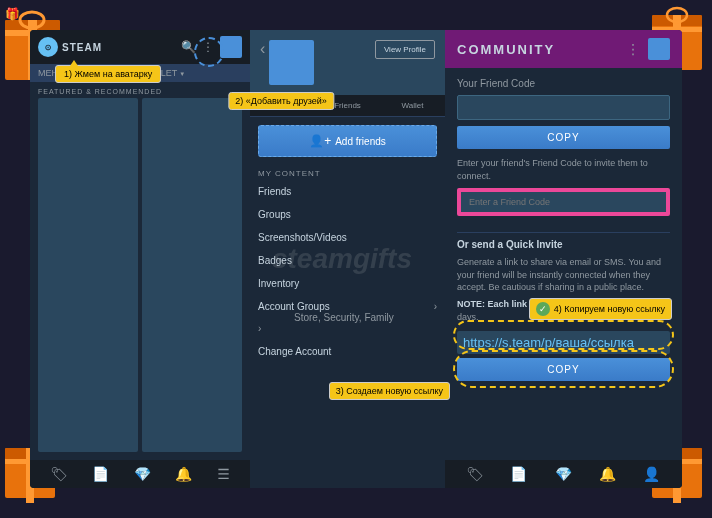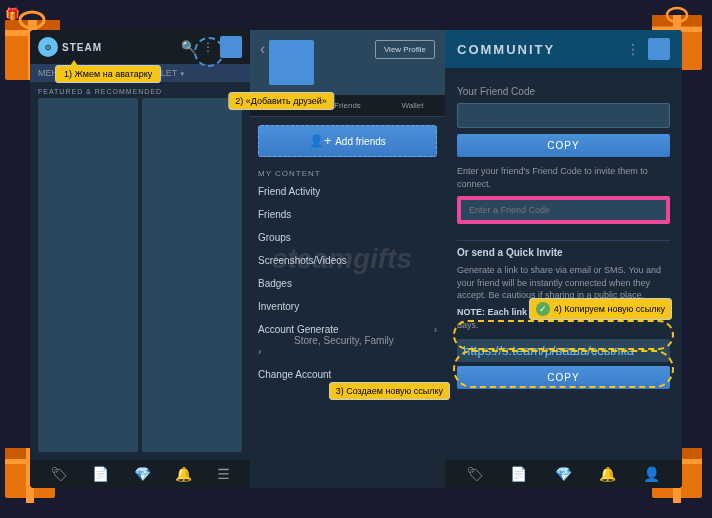--- a/index.html
+++ b/index.html
@@ -285,21 +285,21 @@
     .community-panel {
       flex: 1;
       background: #1b2838;
       border-radius: 0 4px 4px 0;
       display: flex;
       flex-direction: column;
       overflow: hidden;
     }
 
     .community-header {
-      background: #0c4a6e;
+      background: #701a75;
       padding: 8px 12px;
       display: flex;
       align-items: center;
       justify-content: space-between;
       gap: 20px;
     }
 
     .community-title {
       color: #c6d4df;
       font-size: 13px;
@@ -321,21 +321,21 @@
 
     .community-avatar {
       width: 22px;
       height: 22px;
       background: #4a90d9;
       border-radius: 2px;
     }
 
     .community-content {
       flex: 1;
-      padding: 18px 12px;
+      padding: 10px 12px;
       overflow-y: auto;
     }
 
     .section-label {
       color: #8f98a0;
       font-size: 10px;
       margin-bottom: 6px;
     }
 
     .friend-code-input {
@@ -563,29 +563,28 @@
       <span class="profile-tab">Games</span>
       <span class="profile-tab">Friends</span>
       <span class="profile-tab">Wallet</span>
     </div>
     <div class="add-friends-btn">
       <span class="add-icon">👤+</span>
       <span>Add friends</span>
     </div>
     <div class="my-content-label">MY CONTENT</div>
 
-    <div class="profile-menu-item">Friend Activity</div>
     <div class="profile-menu-item">Friends</div>
     <div class="profile-menu-item">Groups</div>
     <div class="profile-menu-item">Screenshots/Videos</div>
     <div class="profile-menu-item">Badges</div>
     <div class="profile-menu-item">Inventory</div>
     <div class="profile-menu-item has-arrow" style="flex-direction:column; align-items:flex-start;">
       <div style="display:flex;justify-content:space-between;width:100%;">
-        <span>Account Generate</span>
+        <span>Account Groups</span>
           <span style="color:#8f98a0;">›</span>
       </div>
       <span style="color:#8f98a0;font-size:10px;margin-left:36px;">Store, Security, Family</span>
     </div>
     <div class="profile-menu-item">Change Account</div>
 
     <div class="tooltip-2" style="position:absolute;top:62px;left:10px;z-index:25;">2) «Добавить друзей»</div>
 
     <div style="position:absolute;bottom:88px;right:-5px;background:#f5c518;color:#000;font-size:9px;padding:3px 6px;border-radius:3px;z-index:25;white-space:nowrap;border:1px solid #ccc;">3) Создаем новую ссылку</div>
 

